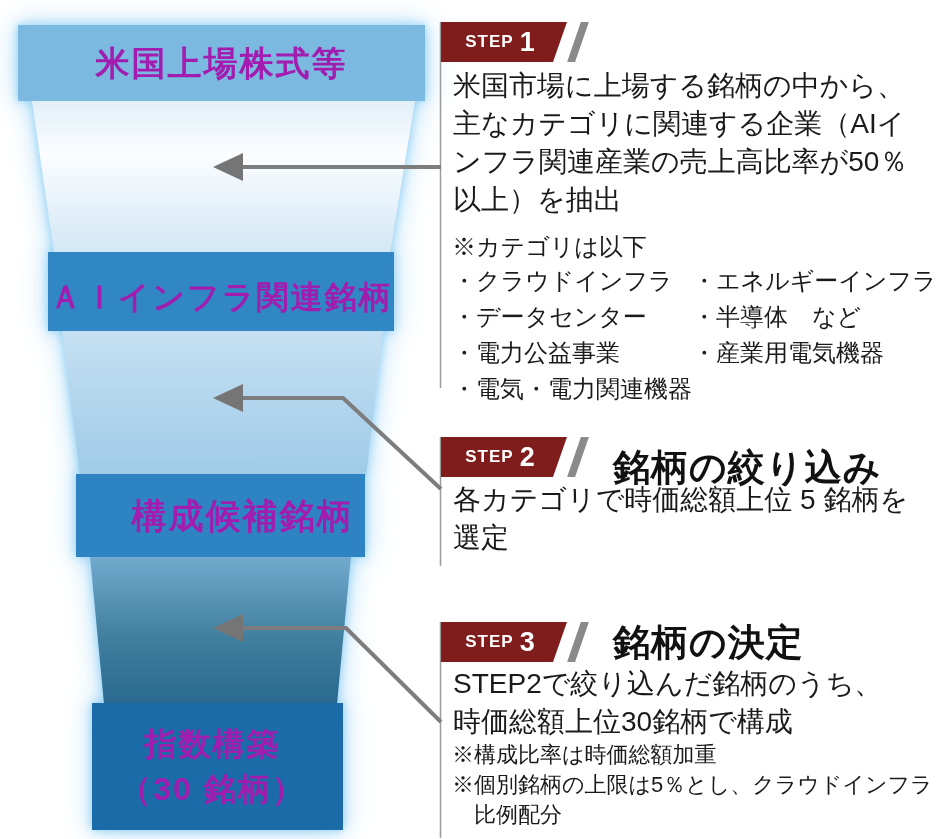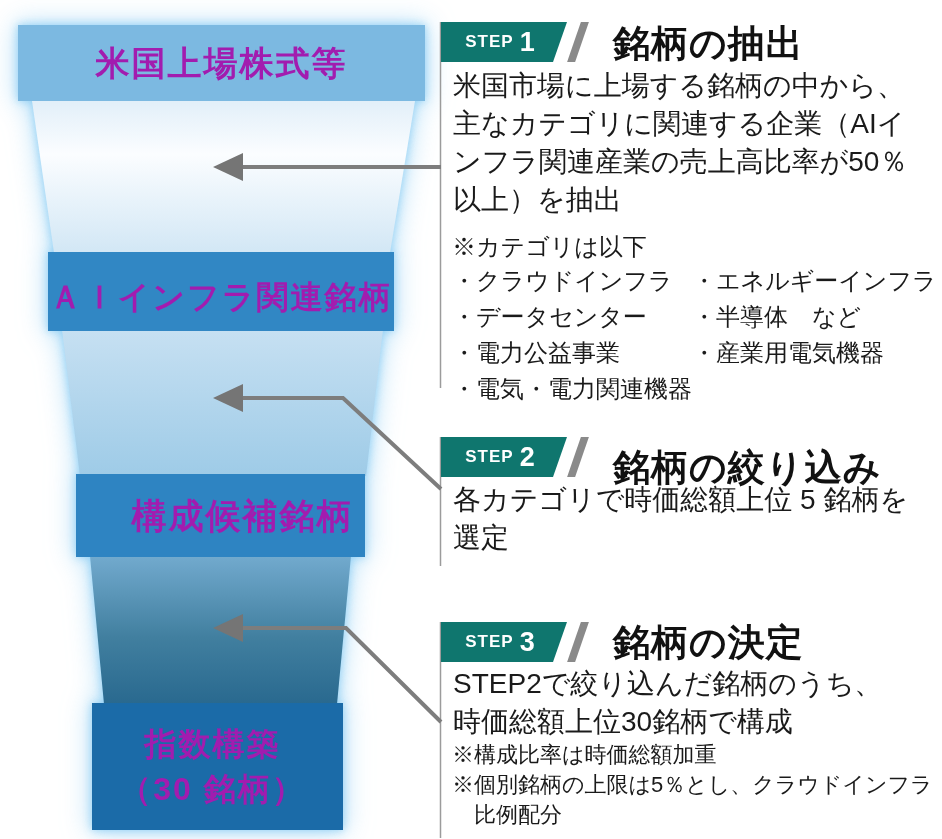--- a/index.html
+++ b/index.html
@@ -17,21 +17,21 @@
   }
   #stage1-label{left:18px;top:25px;width:407px;height:76px;font-size:34px;}
   #stage2-label{left:48px;top:252px;width:346px;height:91px;font-size:32px;}
   #stage3-label{left:76px;top:474px;width:289px;height:83px;font-size:35px;padding-left:22px;}
   #stage4-label{left:87px;top:703px;width:251px;height:127px;font-size:32px;flex-direction:column;line-height:45px;}
   
   #connector-svg{position:absolute;left:0;top:0;pointer-events:none;}
   
   .banner{position:absolute;left:441px;height:40px;width:150px;}
   .banner-main{
-    position:absolute;left:0;top:0;width:126px;height:100%;background:#0f766e;
+    position:absolute;left:0;top:0;width:126px;height:100%;background:#7f1d1d;
     clip-path:polygon(0 0,100% 0,calc(100% - 14px) 100%,0 100%);
     display:flex;align-items:center;justify-content:center;gap:6px;color:#fff;
     padding-right:8px;box-sizing:border-box;
   }
   .banner-slash{position:absolute;left:133px;top:0;width:8px;height:100%;background:#8a8a8a;transform:skewX(-19deg);}
   .banner .stp{font-size:17px;font-weight:700;letter-spacing:1px;}
   .banner .num{font-size:27px;font-weight:700;}
   #banner-1{top:22px;} #banner-2{top:437px;} #banner-3{top:622px;}
   
   .step-title{position:absolute;left:613px;font-size:37px;font-weight:700;color:#111;letter-spacing:1px;white-space:nowrap;}
@@ -107,21 +107,20 @@
     </g>
   </svg>
 
   <div class="banner" id="banner-1">
     <div class="banner-main">
       <span class="stp">STEP</span>
       <span class="num">1</span>
     </div>
     <div class="banner-slash"></div>
   </div>
-  <div class="step-title" id="title-1">銘柄の抽出</div>
   <div class="step-body" id="body-1">
     <div>米国市場に上場する銘柄の中から、</div>
     <div>主なカテゴリに関連する企業（AIイ</div>
     <div>ンフラ関連産業の売上高比率が50％</div>
     <div>以上）を抽出</div>
   </div>
   <div id="note-1">※カテゴリは以下</div>
   <div class="cat-col" id="cat-left">
     <div>・クラウドインフラ</div>
     <div>・データセンター</div>

